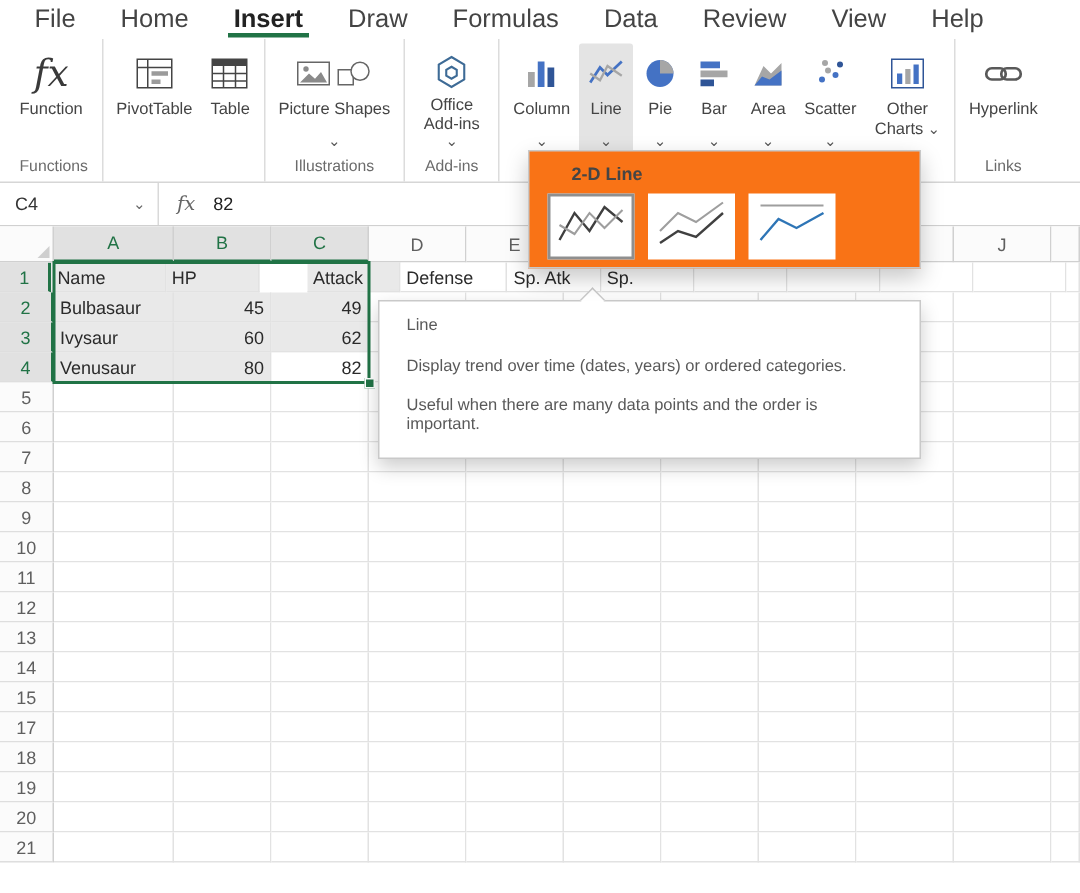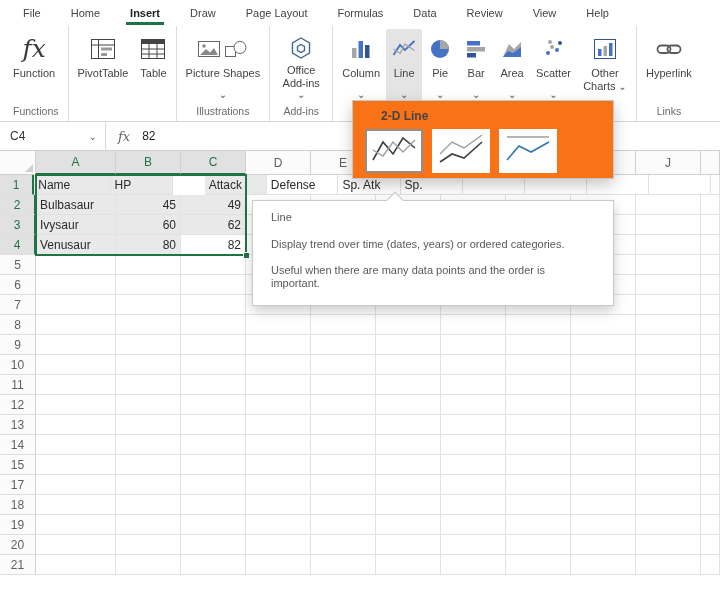--- a/index.html
+++ b/index.html
@@ -1,21 +1,21 @@
 <!DOCTYPE html>
 <html style="--accent: #217346;"><head>
 <meta charset="utf-8">
 <style>
   * { margin:0; padding:0; box-sizing:border-box; }
   html,body { width:720px; height:595px; overflow:hidden; }
   body { font-family:"Liberation Sans", sans-serif; background:#fff; color:#333; position:relative; }
 
   
   .menubar { display:flex; align-items:center; height:26px; padding-left:8px; background:#fff; }
-  .tab { padding:0 15px; font-size:11px; color:#444; height:26px; line-height:26px; position:relative; cursor:default; white-space:nowrap;text-align:right; }
+  .tab { padding:0 15px; font-size:17px; color:#444; height:26px; line-height:26px; position:relative; cursor:default; white-space:nowrap;text-align:right; }
   .tab.active { font-weight:bold; color:#222; }
   .tab.active::after { content:""; position:absolute; left:11px; right:11px; bottom:1px; height:3px; background:var(--accent,#217346); }
 
   
   .ribbon { display:flex; height:96px; border-bottom:1px solid #d6d6d6; padding-left:4px; background:#fff; }
   .rgroup { display:flex; flex-direction:column; border-right:1px solid #dcdcdc; padding:0 3px; }
   .rgroup:last-child { border-right:none; }
   .rbuttons { display:flex; flex:1; align-items:flex-start; padding-top:3px; }
   .rbtn { display:flex; flex-direction:column; align-items:center; padding:6px 6px 2px; min-width:36px; height:74px; border-radius:2px; cursor:default; }
   .rbtn.pressed { background:#e4e4e4; }
@@ -65,21 +65,20 @@
   .tt-notch { position:absolute; top:-7px; left:136px; width:12px; height:12px; background:#fff; border-left:1px solid #c9c9c9; border-top:1px solid #c9c9c9; transform:rotate(45deg); }
 </style>
 </head>
 <body>
 
 <nav class="menubar" id="menubar">
     <div class="tab">File</div>
     <div class="tab">Home</div>
     <div class="tab active">Insert</div>
     <div class="tab">Draw</div>
-    <div class="tab">Page Layout</div>
     <div class="tab">Formulas</div>
     <div class="tab">Data</div>
     <div class="tab">Review</div>
     <div class="tab">View</div>
     <div class="tab">Help</div>
   </nav>
 
 <div class="ribbon" id="ribbon">
     <div class="rgroup">
       <div class="rbuttons">

